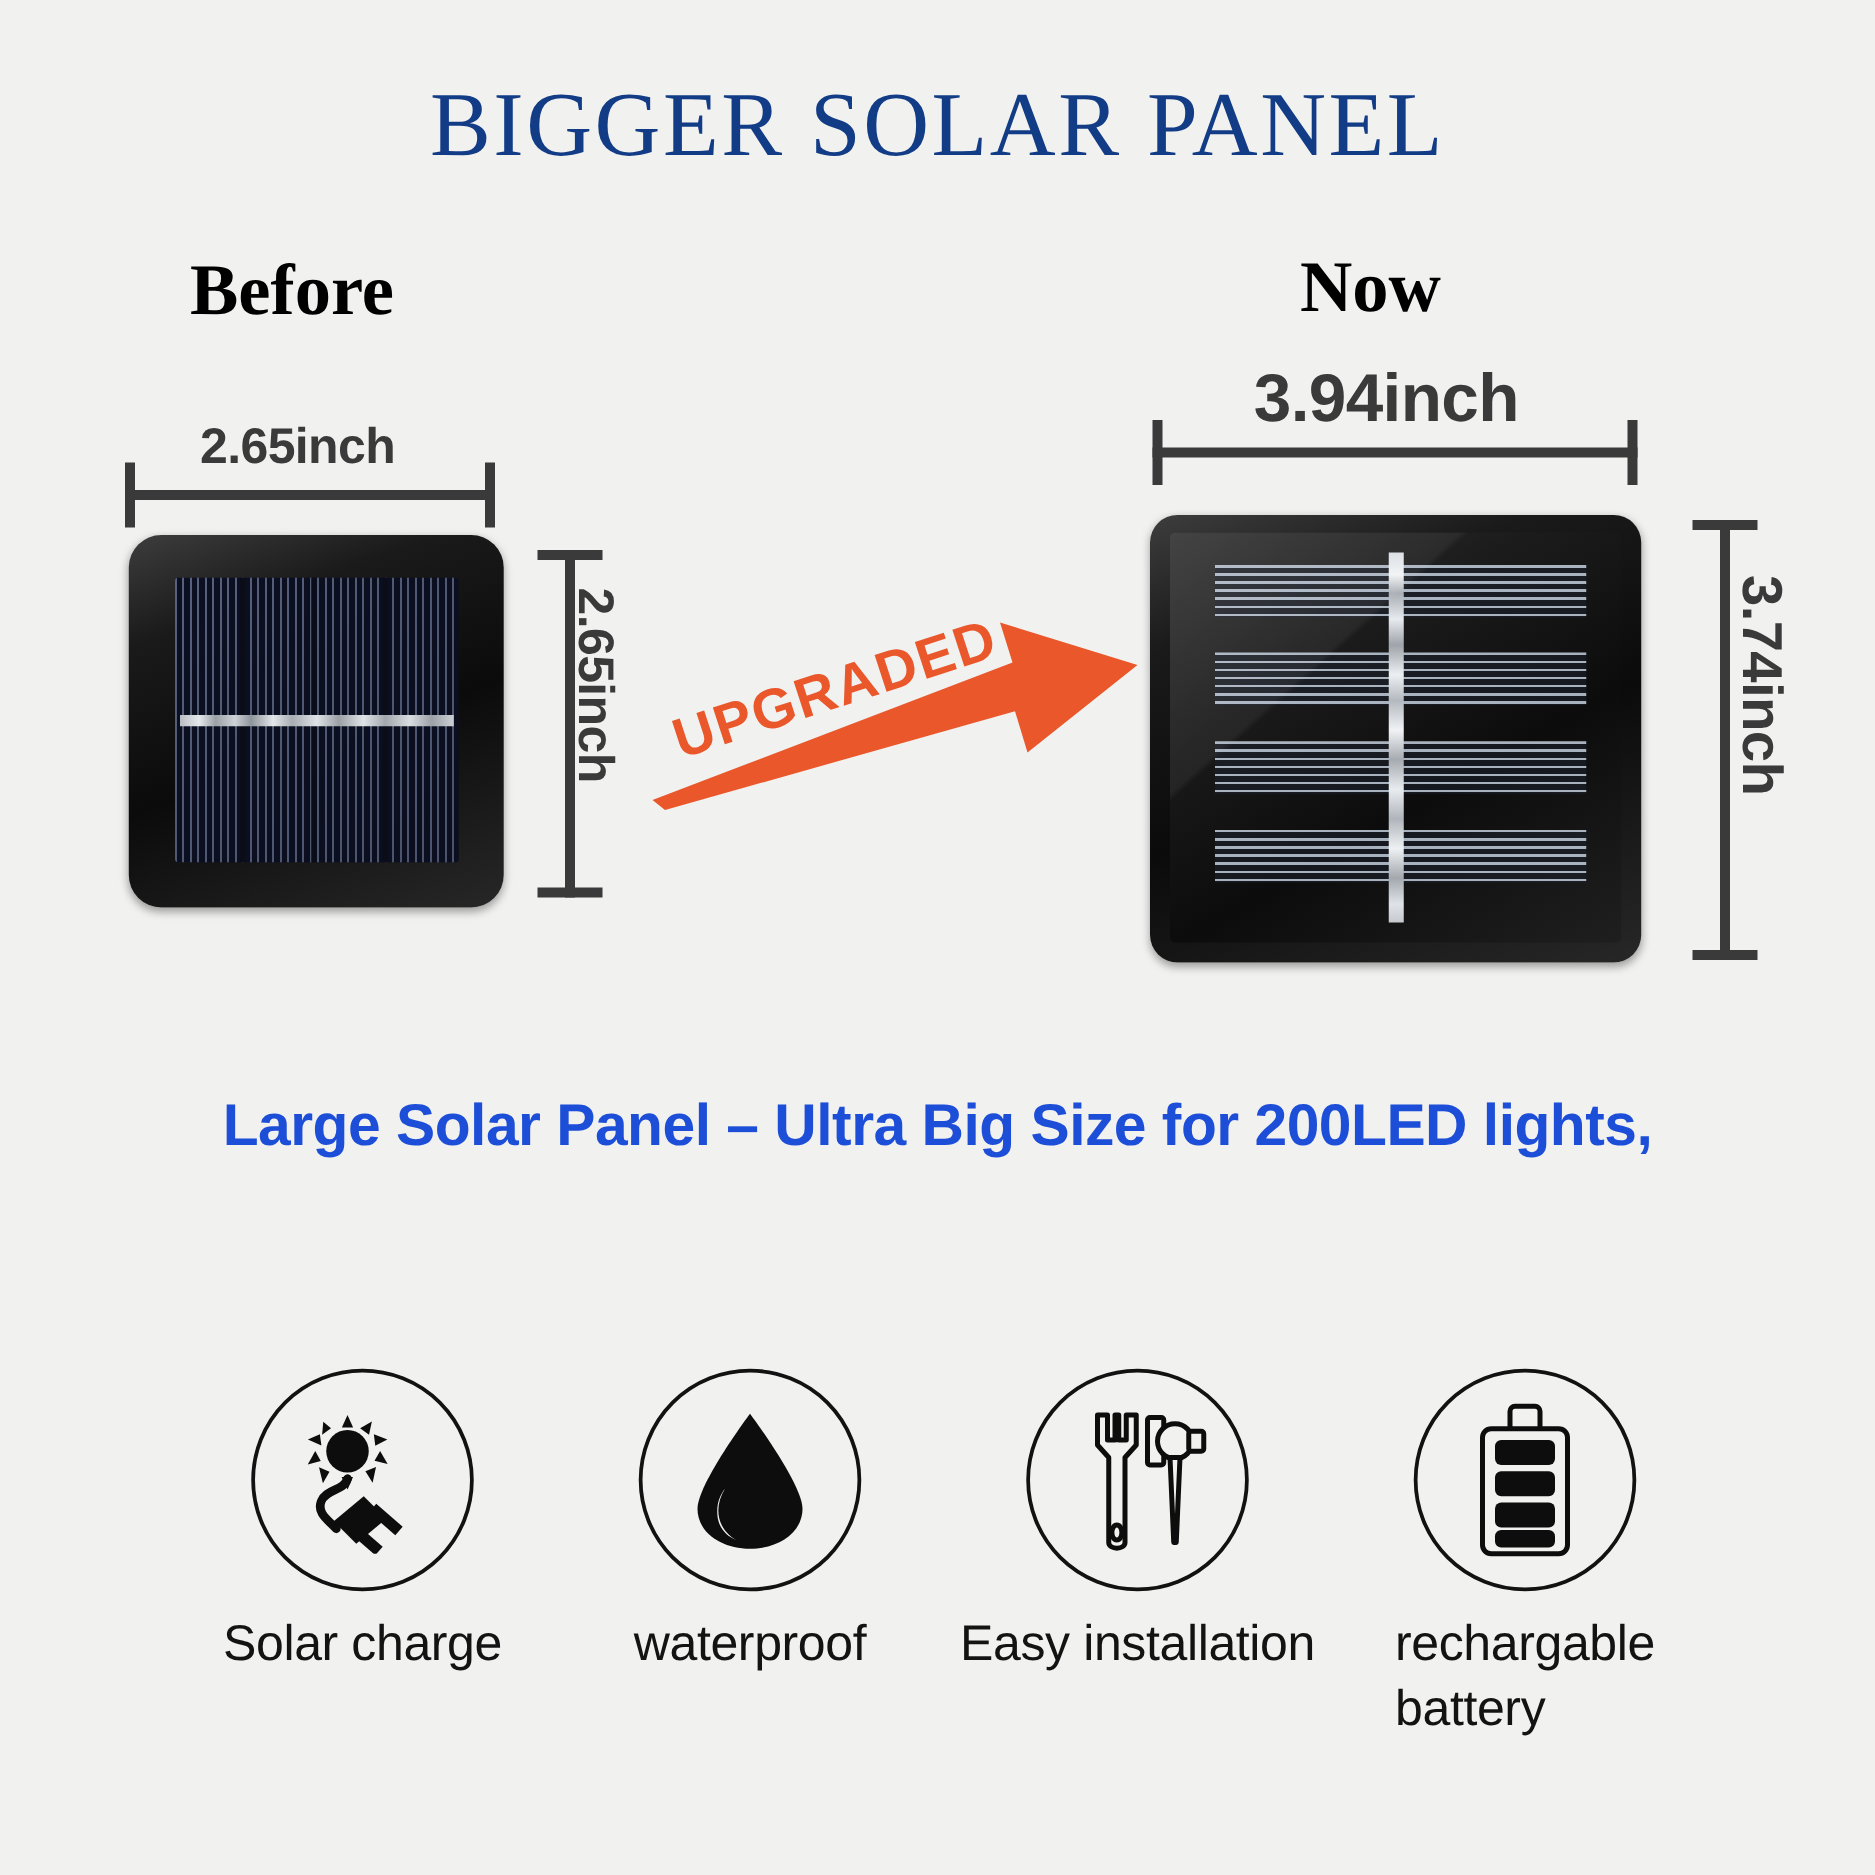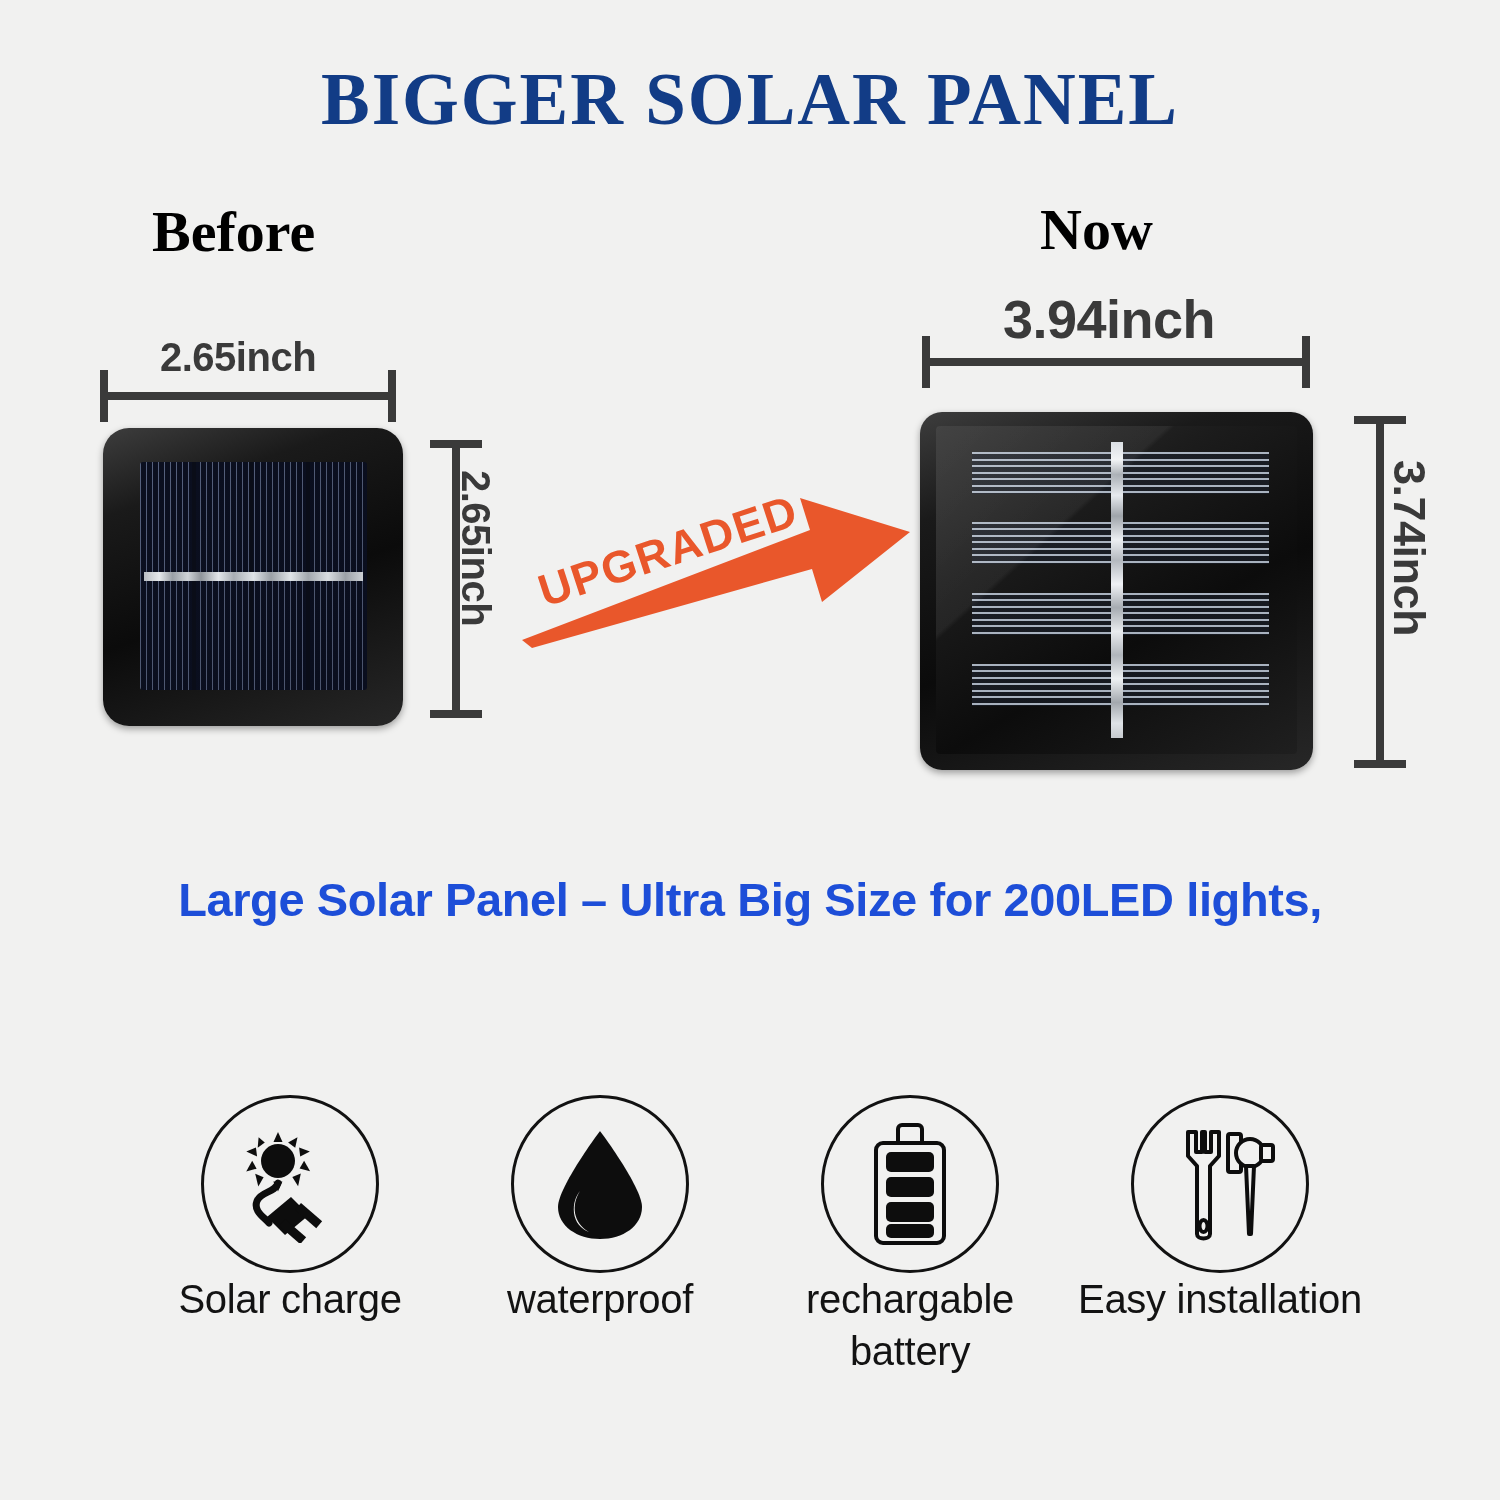--- a/index.html
+++ b/index.html
@@ -21,21 +21,21 @@
   }
 
   
   .title {
     position: absolute;
     top: 58px;
     left: 0;
     width: 1500px;
     text-align: center;
     font-family: "Liberation Serif", "DejaVu Serif", serif;
-    font-weight: 700;
+    font-weight: 400;
     font-size: 73px;
     letter-spacing: 2px;
     color: #123c86;
     white-space: nowrap;
   }
 
   
   .sub-heading {
     position: absolute;
     font-family: "Liberation Serif", "DejaVu Serif", serif;
@@ -254,27 +254,27 @@
     width: 172px;
     height: 172px;
     border: 3px solid #121212;
     border-radius: 50%;
     display: flex;
     align-items: center;
     justify-content: center;
     background: #f1f1f0;
   }
   .feature-label {
-    margin-top: 0;
+    margin-top: 16px;
     font-family: "Liberation Sans", sans-serif;
     font-weight: 400;
     font-size: 40px;
     line-height: 52px;
     color: #131313;
-    text-align: center;
+    text-align: left;
     letter-spacing: -0.3px;
   }
 </style>
 </head>
 <body>
 
 <div id="page">
 
   <div class="title">BIGGER SOLAR PANEL</div>
 
@@ -359,46 +359,46 @@
         <svg width="112" height="118" viewBox="0 0 112 118">
           <path d="M56 6 C56 6 14 62 14 82 C14 101 33 114 56 114 C79 114 98 101 98 82 C98 62 56 6 56 6 Z" fill="#0d0d0d"></path>
           <path d="M36 66 C27 80, 29 98, 45 107 C37 104, 31 97, 30 88 C29 78, 32 71, 36 66 Z" fill="#f1f1f0"></path>
         </svg>
       </div>
       <div class="feature-label">waterproof</div>
     </div>
 
     <div class="feature">
       <div class="feature-circle">
+        <svg width="116" height="124" viewBox="0 0 116 124">
+          <g fill="#f1f1f0" stroke="#0d0d0d" stroke-width="4" stroke-linejoin="round">
+            <path d="M26 10 L26 34 L35 44 L35 112 C35 118 48 118 48 112 L48 44 L57 34 L57 10 L49 10 L49 30 L43 30 L43 10 L40 10 L40 30 L34 30 L34 10 Z"></path>
+            <ellipse cx="41.5" cy="104" rx="4" ry="6"></ellipse>
+            <rect x="66" y="12" width="13" height="38" rx="2"></rect>
+            <circle cx="88" cy="31" r="14"></circle>
+            <rect x="99" y="23" width="12" height="16" rx="2"></rect>
+            <path d="M84 44 L92 44 L89 112 L87 112 Z"></path>
+          </g>
+        </svg>
+      </div>
+      <div class="feature-label">Easy installation</div>
+    </div>
+
+    <div class="feature">
+      <div class="feature-circle">
         <svg width="96" height="124" viewBox="0 0 96 124">
           <rect x="36" y="3" width="24" height="20" rx="4" fill="none" stroke="#0d0d0d" stroke-width="4"></rect>
           <rect x="14" y="21" width="68" height="100" rx="7" fill="#f1f1f0" stroke="#0d0d0d" stroke-width="4"></rect>
           <rect x="24" y="30" width="48" height="20" rx="5" fill="#0d0d0d"></rect>
           <rect x="24" y="55" width="48" height="20" rx="5" fill="#0d0d0d"></rect>
           <rect x="24" y="80" width="48" height="20" rx="5" fill="#0d0d0d"></rect>
           <rect x="24" y="102" width="48" height="14" rx="5" fill="#0d0d0d"></rect>
         </svg>
       </div>
       <div class="feature-label">
         <span>rechargable</span><br>
         <span>battery</span>
       </div>
     </div>
 
-    <div class="feature">
-      <div class="feature-circle">
-        <svg width="116" height="124" viewBox="0 0 116 124">
-          <g fill="#f1f1f0" stroke="#0d0d0d" stroke-width="4" stroke-linejoin="round">
-            <path d="M26 10 L26 34 L35 44 L35 112 C35 118 48 118 48 112 L48 44 L57 34 L57 10 L49 10 L49 30 L43 30 L43 10 L40 10 L40 30 L34 30 L34 10 Z"></path>
-            <ellipse cx="41.5" cy="104" rx="4" ry="6"></ellipse>
-            <rect x="66" y="12" width="13" height="38" rx="2"></rect>
-            <circle cx="88" cy="31" r="14"></circle>
-            <rect x="99" y="23" width="12" height="16" rx="2"></rect>
-            <path d="M84 44 L92 44 L89 112 L87 112 Z"></path>
-          </g>
-        </svg>
-      </div>
-      <div class="feature-label">Easy installation</div>
-    </div>
-
   </div>
 
 </div>
 
 </body></html>

